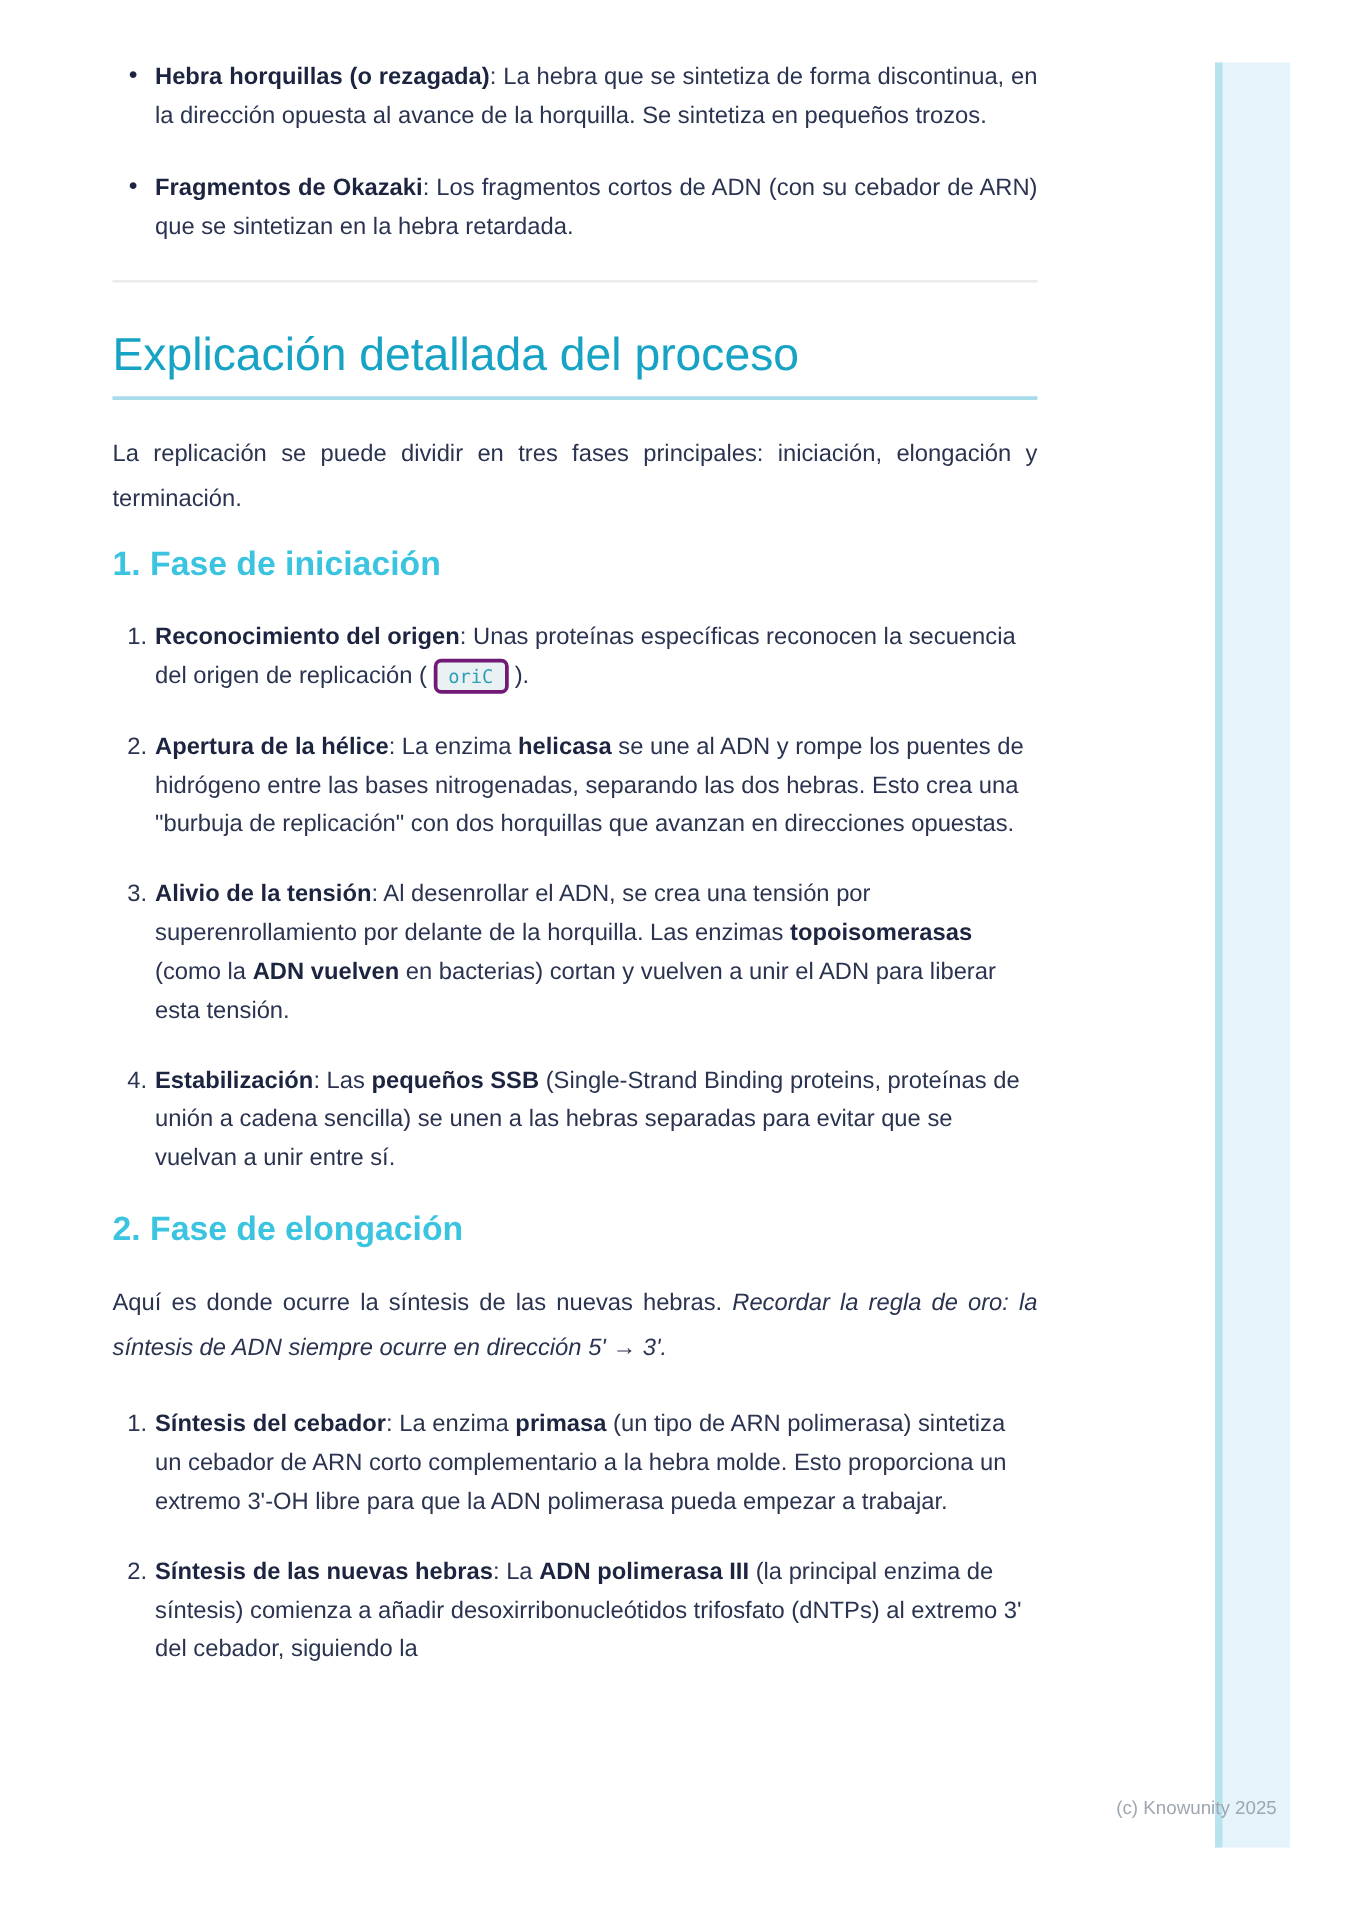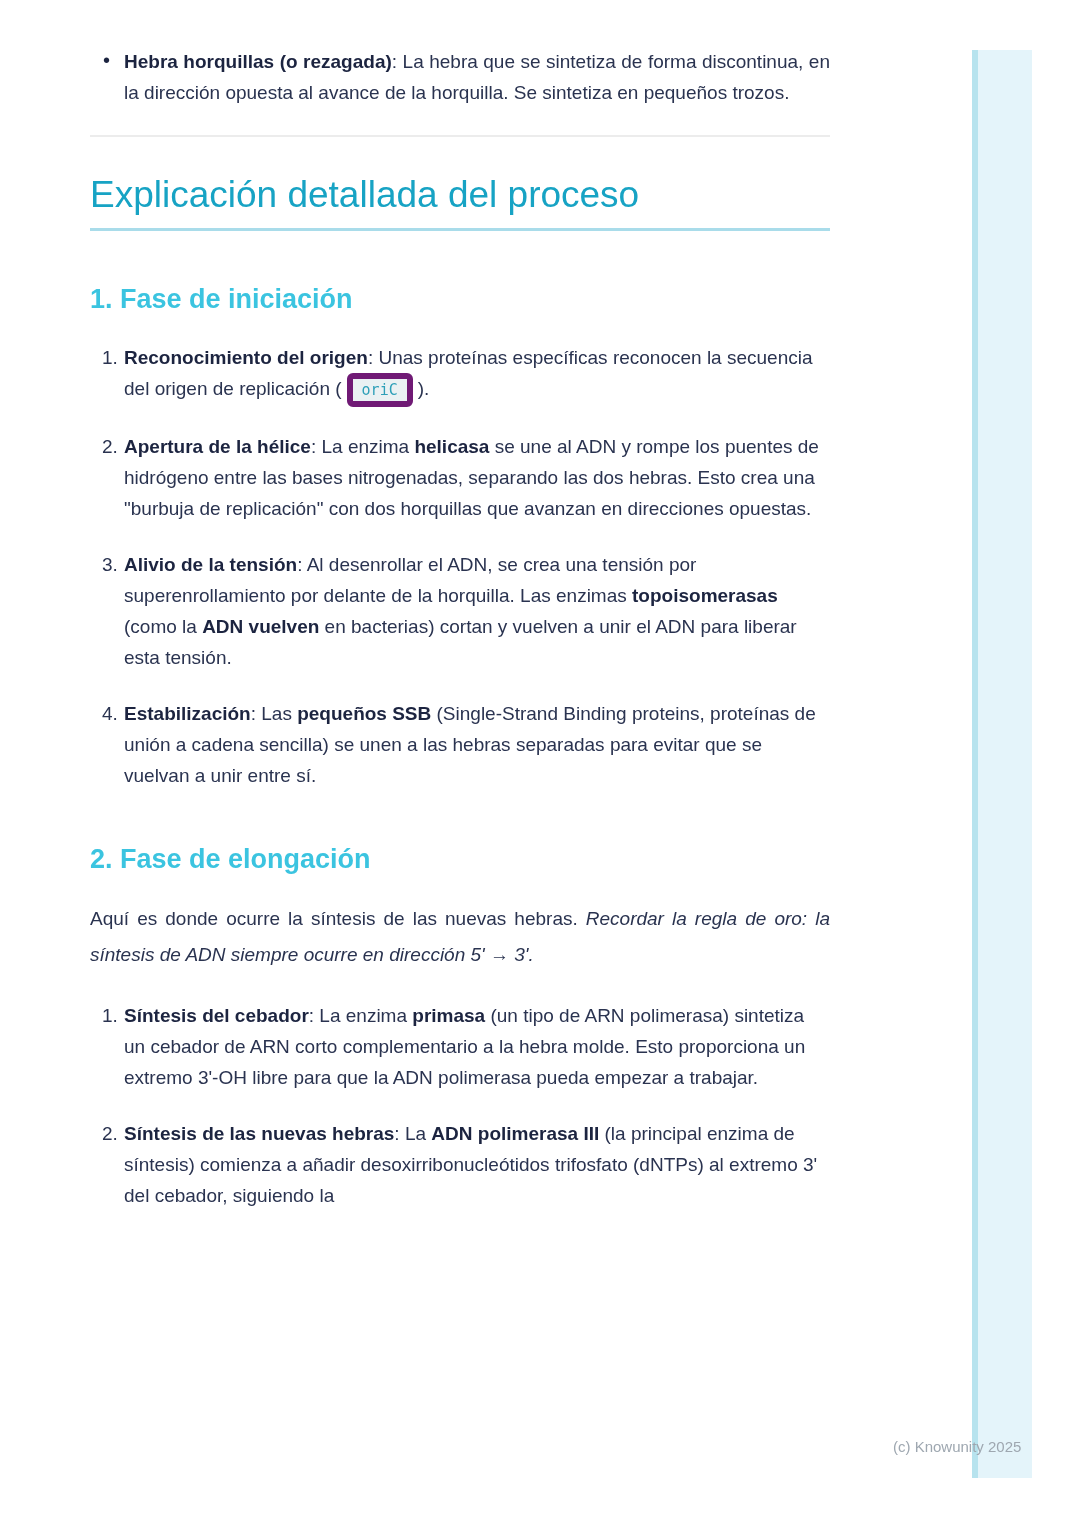--- a/index.html
+++ b/index.html
@@ -32,56 +32,58 @@
 
   h1.main-heading{
     margin:36px 0 0 0;font-size:37px;line-height:44px;
     font-weight:400;color:#17a3c4;letter-spacing:0;
   }
   .h1-underline{height:3px;background:#a9dcea;margin-top:11px;width:100%;}
 
   p.lead{margin:26px 0 0 0;font-size:19px;line-height:36px;text-align:justify;}
 
   h2.section-heading{
-    margin:52px 0 0 0;font-size:27px;line-height:32px;
+    margin:17px 0 0 0;font-size:27px;line-height:32px;
     font-weight:800;color:#3bc4e0;
   }
 
   ol.steps{margin:27px 0 0 0;padding:0 0 0 33px;}
   ol.steps li{
     margin-bottom:25px;font-size:19px;line-height:31px;text-align:left;
     padding-left:1px;
   }
   ol.steps li::marker{color:#2a3350;font-size:19px;}
 
   .b{font-weight:700;color:#1c2440;}
   .i{font-style:italic;}
   .code{
     font-family:"DejaVu Sans Mono",monospace;font-size:15px;
-    color:#2d9fb8;background:#eaf1f3;border:6px solid #701a75;
+    color:#2d9fb8;background:#eaf1f3;border:3px solid #701a75;
     border-radius:6px;padding:2px 9px;margin:0 5px;white-space:nowrap;text-align:center;
   }
 </style>
 </head>
 <body>
 
 <div class="side-strip"></div>
 <div class="watermark">(c) Knowunity 2025</div>
 
 <main class="content">
 
   <ul class="bullets">
     <li><span class="b">Hebra horquillas (o rezagada)</span><span>: La hebra que se sintetiza de forma discontinua, en la dirección opuesta al avance de la horquilla. Se sintetiza en pequeños trozos.</span></li>
+    <li><span class="b">Fragmentos de Okazaki</span><span>: Los fragmentos cortos de ADN (con su cebador de ARN) que se sintetizan en la hebra retardada.</span></li>
   </ul>
 
   <hr class="divider">
 
   <h1 class="main-heading">Explicación detallada del proceso</h1>
   <div class="h1-underline"></div>
 
+  <p class="lead">La replicación se puede dividir en tres fases principales: iniciación, elongación y terminación.</p>
 
   <section>
     <h2 class="section-heading">1. Fase de iniciación</h2>
     <ol class="steps">
       <li><span class="b">Reconocimiento del origen</span><span>: Unas proteínas específicas reconocen la secuencia del origen de replicación (</span><span class="code">oriC</span><span>).</span></li>
       <li><span class="b">Apertura de la hélice</span><span>: La enzima </span><span class="b">helicasa</span><span> se une al ADN y rompe los puentes de hidrógeno entre las bases nitrogenadas, separando las dos hebras. Esto crea una "burbuja de replicación" con dos horquillas que avanzan en direcciones opuestas.</span></li>
       <li><span class="b">Alivio de la tensión</span><span>: Al desenrollar el ADN, se crea una tensión por superenrollamiento por delante de la horquilla. Las enzimas </span><span class="b">topoisomerasas</span><span> (como la </span><span class="b">ADN vuelven</span><span> en bacterias) cortan y vuelven a unir el ADN para liberar esta tensión.</span></li>
       <li><span class="b">Estabilización</span><span>: Las </span><span class="b">pequeños SSB</span><span> (Single-Strand Binding proteins, proteínas de unión a cadena sencilla) se unen a las hebras separadas para evitar que se vuelvan a unir entre sí.</span></li>
     </ol>
   </section>

